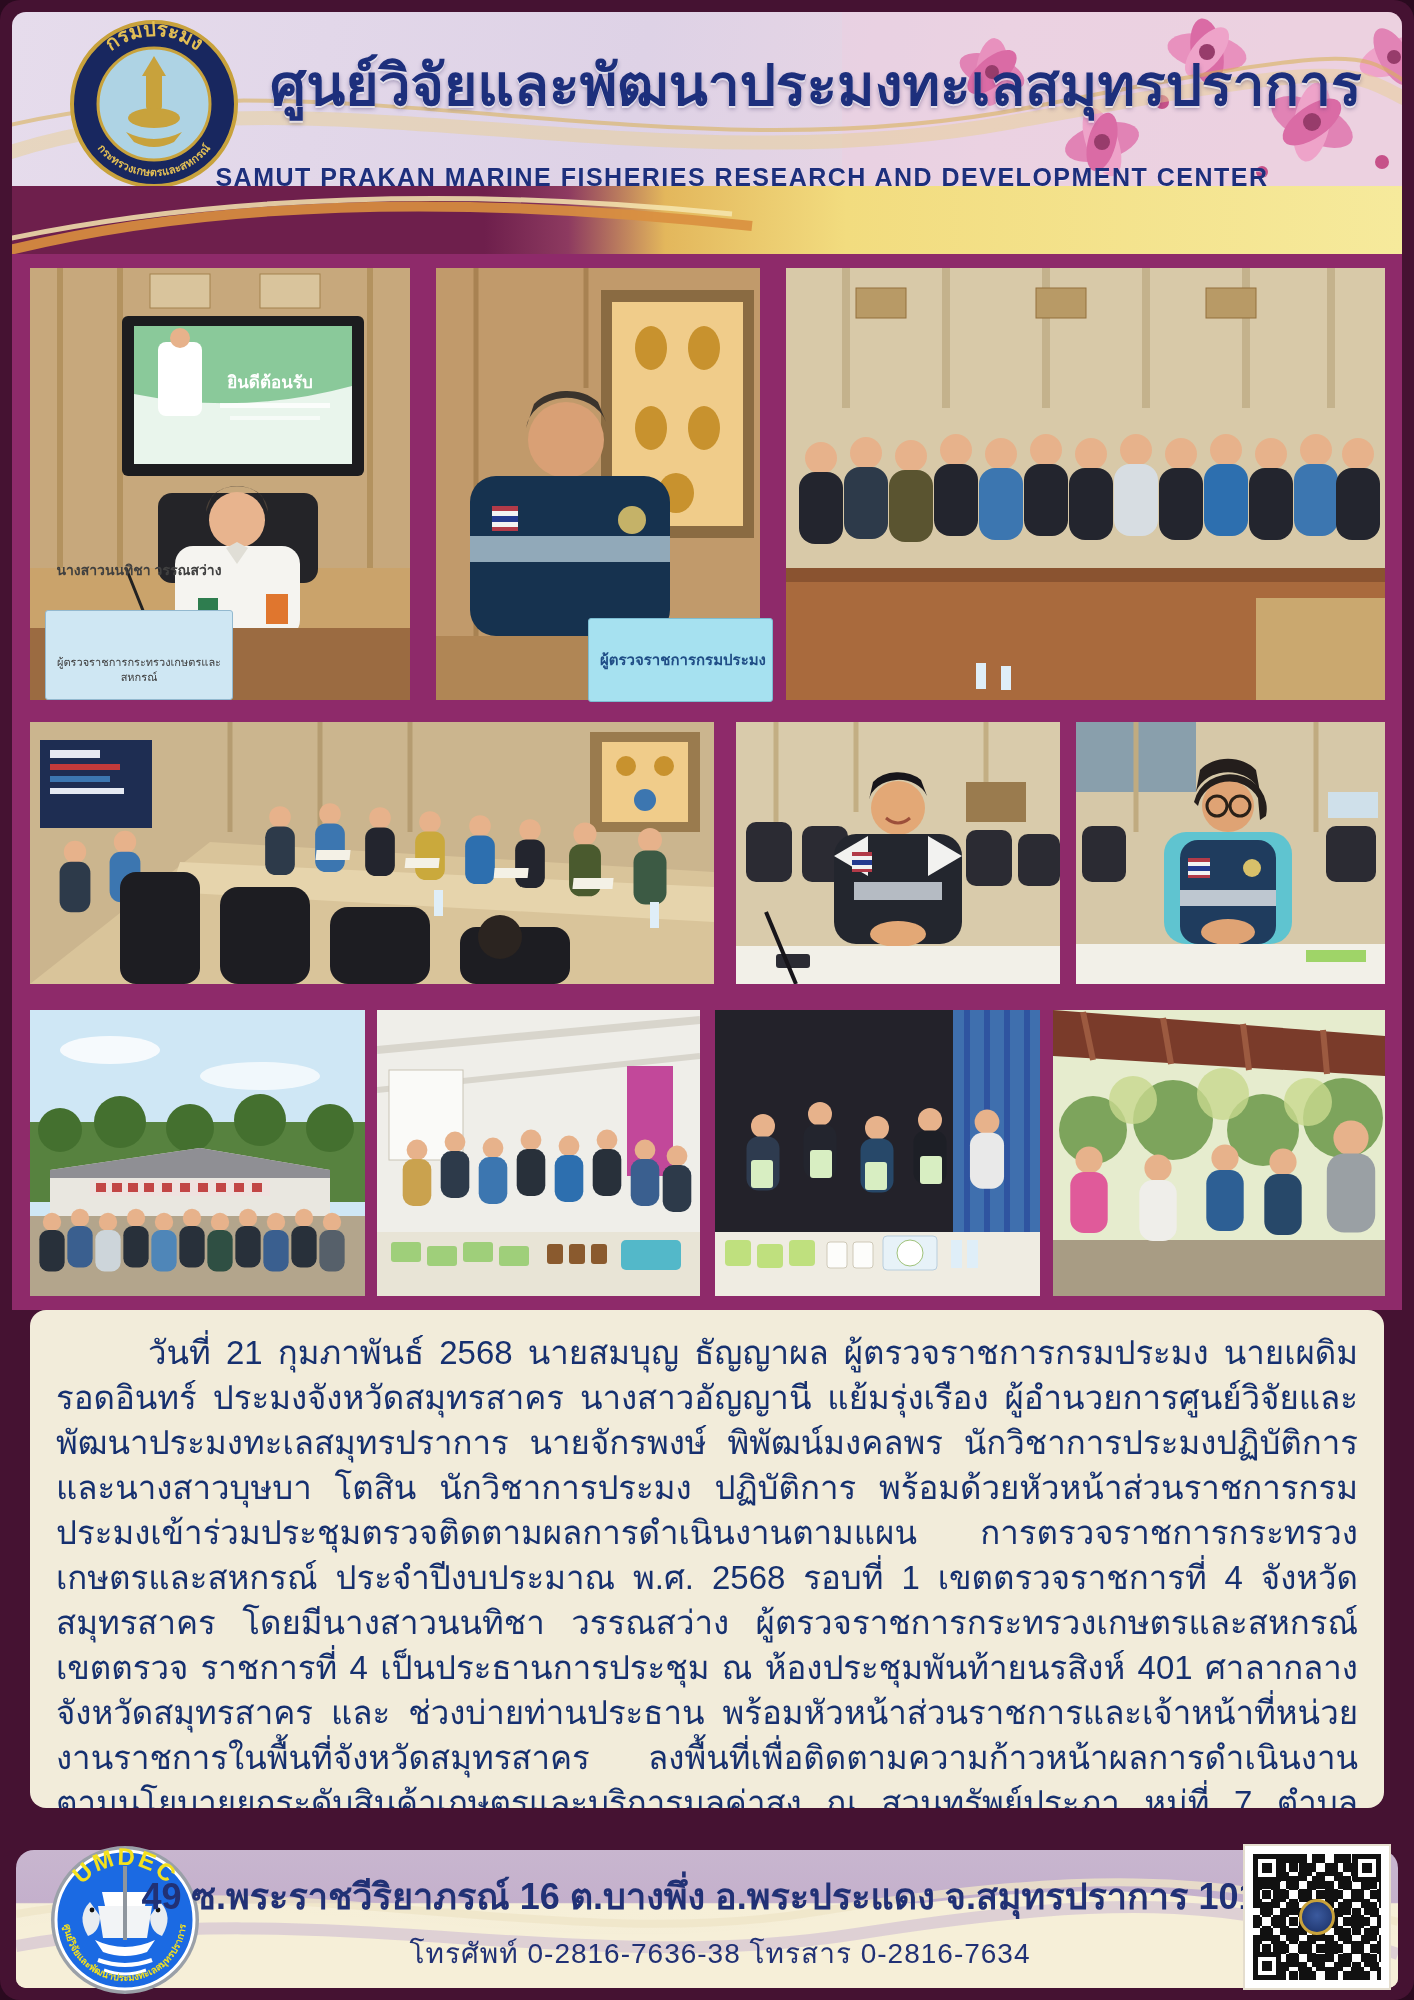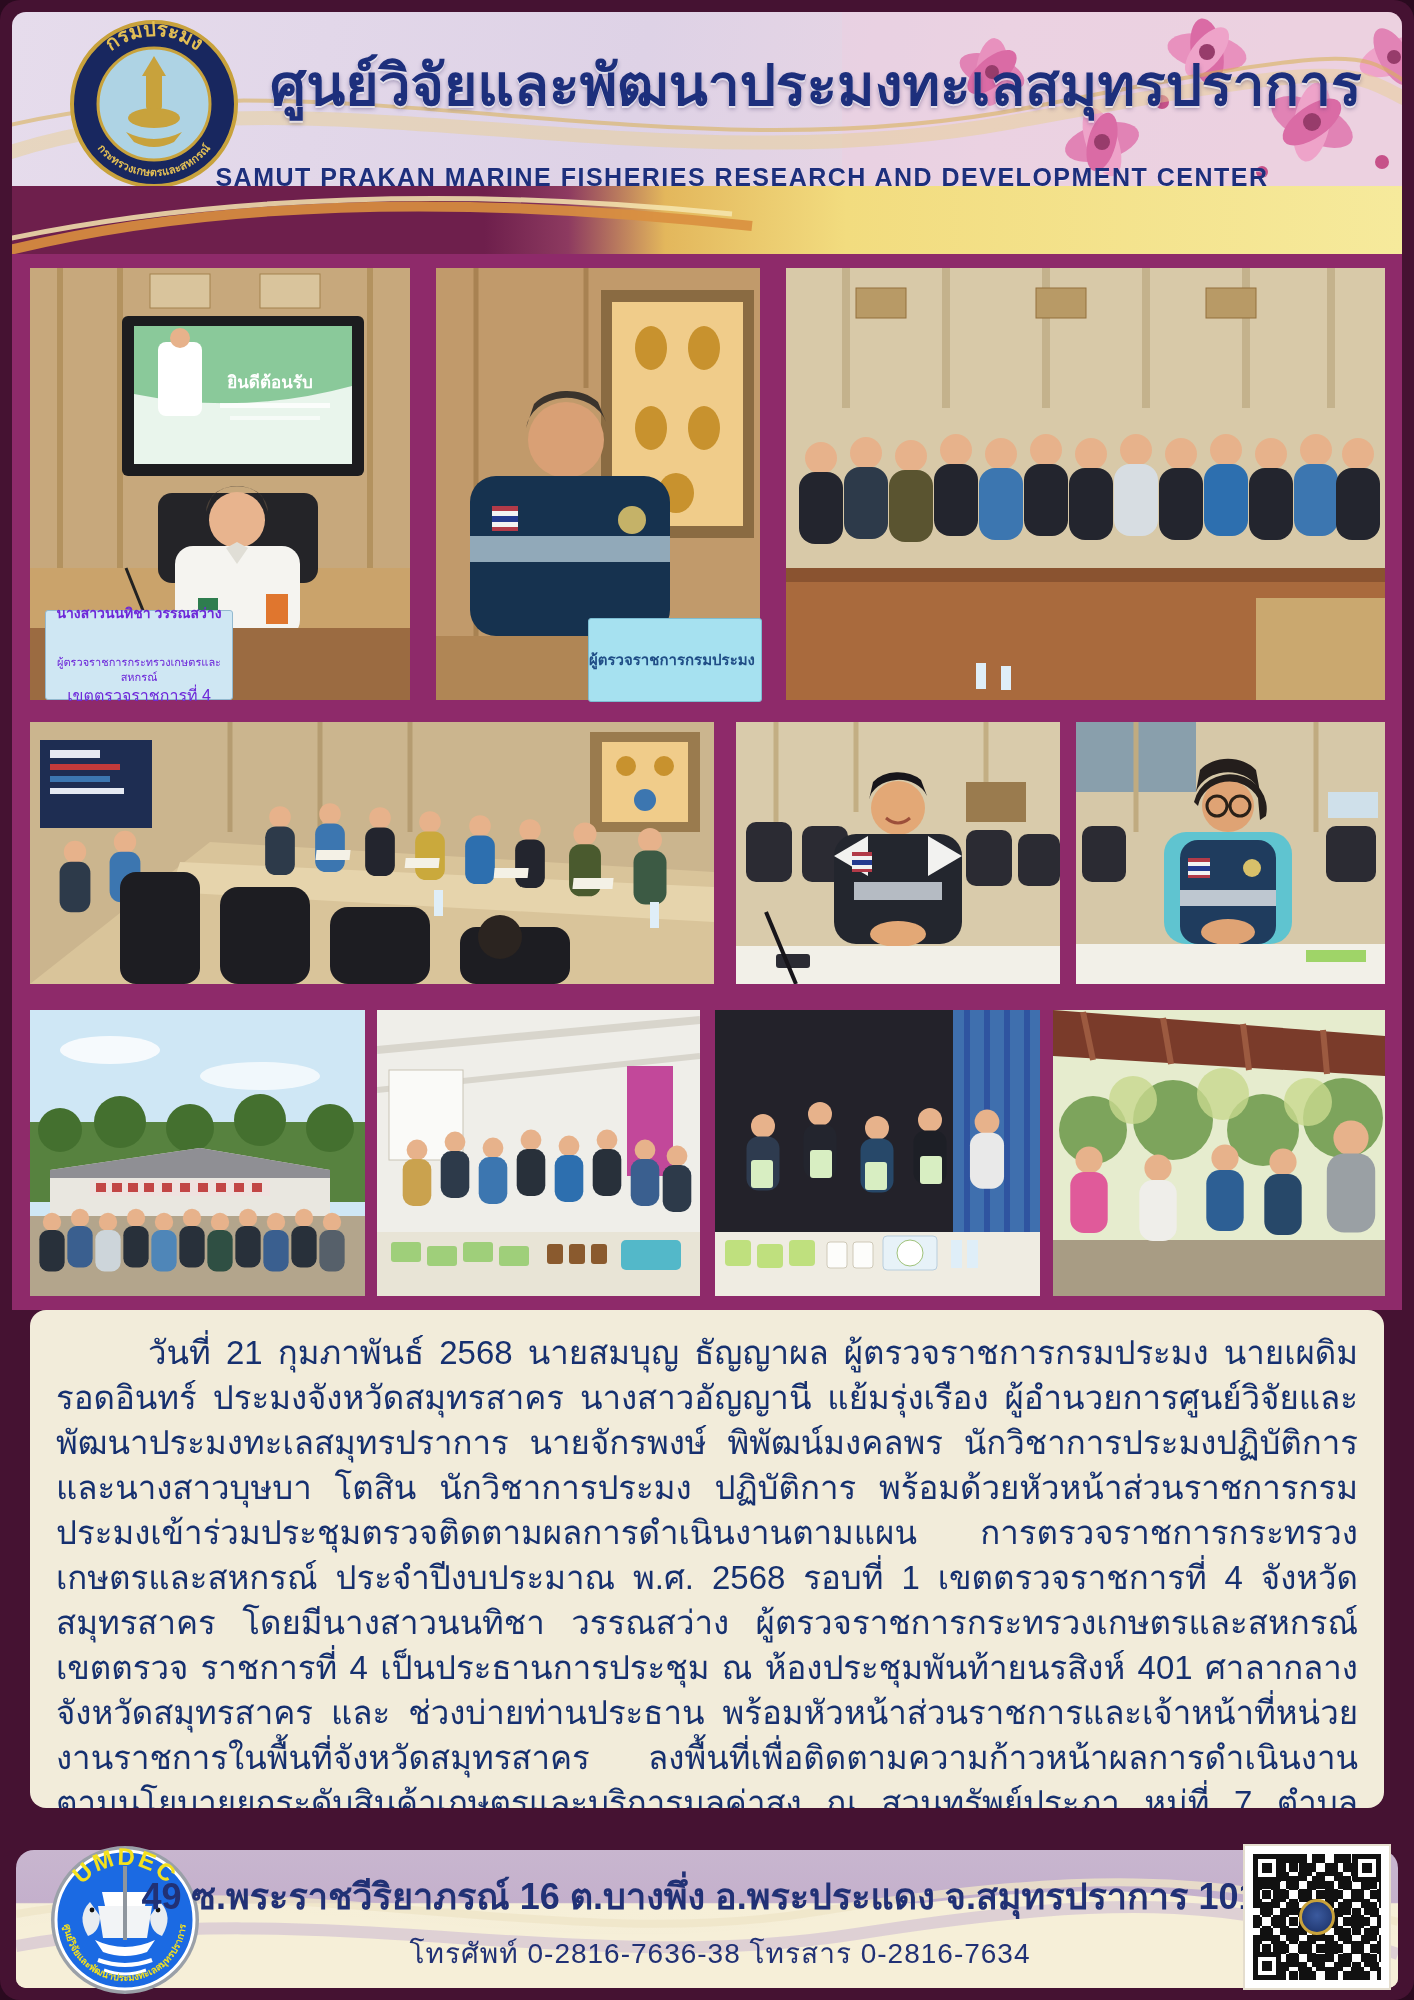--- a/index.html
+++ b/index.html
@@ -48,29 +48,29 @@
   
   .collage-bg{left:12px;top:254px;width:1390px;height:1056px;background:#8e2a6a;}
   .ph{overflow:hidden;background:#86efac;}
   .ph svg{display:block;}
 
   
   .plateA{
     left:45px;top:610px;width:186px;height:88px;background:#cfe7f3;
     border:1px solid #93b9cf;border-radius:3px;
     display:flex;flex-direction:column;align-items:center;justify-content:center;
-    color:#6d28d9;text-align:center;line-height:1.35;
+    color:#404040;text-align:center;line-height:1.35;gap:43px;
   }
   .plateA .l1{font-size:14px;font-weight:bold;}
   .plateA .l2{font-size:11px;margin-top:32px;}
   .plateA .l3{font-size:16px;}
   .plateB{
     left:588px;top:618px;width:172px;height:82px;background:#a6e1f0;
     border:1px solid #7cbdd2;border-radius:3px;
-    display:flex;align-items:center;justify-content:flex-start;padding-left:0;
+    display:flex;align-items:center;justify-content:flex-start;padding-left:11px;
     color:#1f4d86;font-size:15px;font-weight:bold;overflow:hidden;white-space:nowrap;
   }
 
   
   .article-panel{
     left:30px;top:1310px;width:1354px;height:498px;
     background:#f2ecda;border-radius:16px;overflow:hidden;
   }
   .article-text{
     margin:20px 26px 0 26px;

